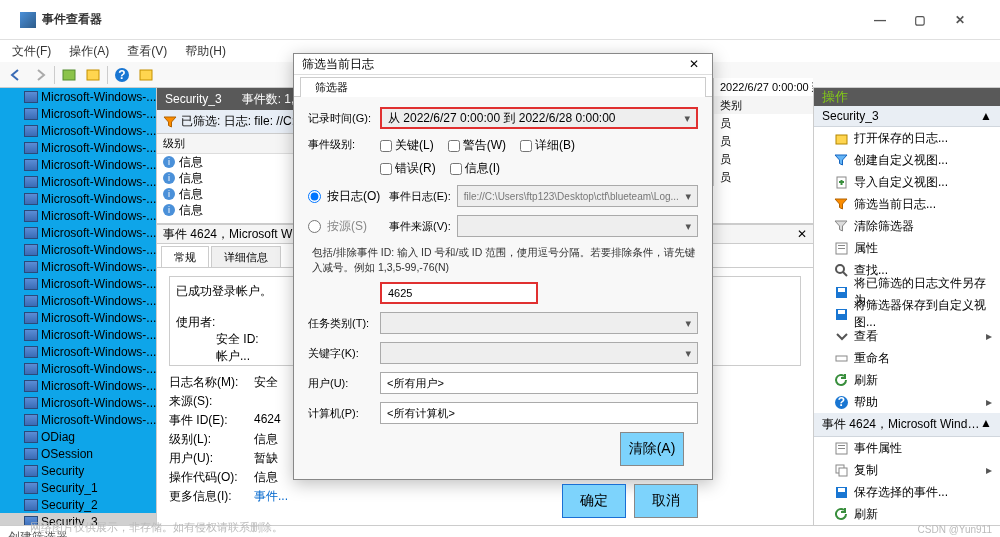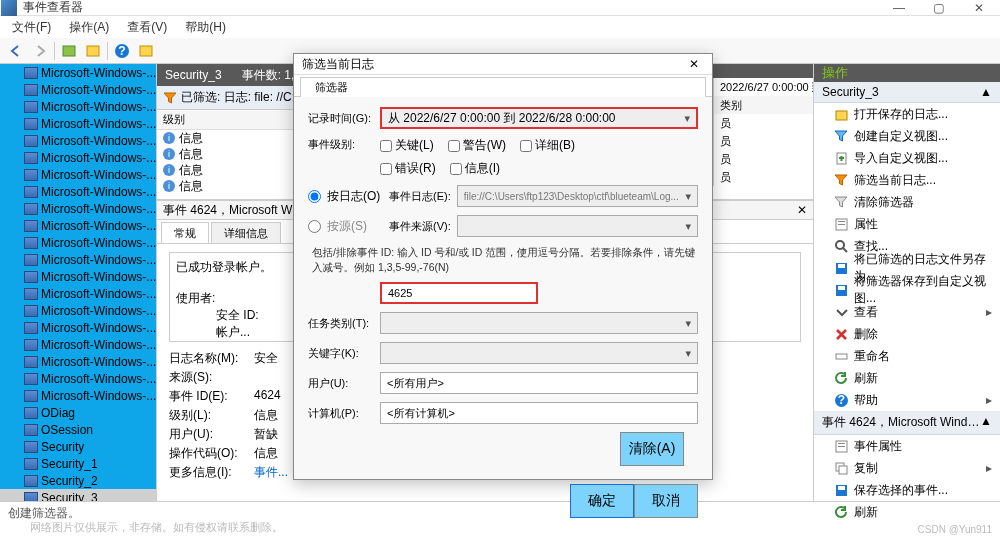--- a/index.html
+++ b/index.html
@@ -1,18 +1,18 @@
 <!DOCTYPE html>
 <html><head>
 <meta charset="utf-8">
 <style>
 * { box-sizing: border-box; margin: 0; padding: 0; font-family: "Microsoft YaHei", "Segoe UI", sans-serif; font-size: 12px; }
 body { background: #fff; width: 1000px; height: 537px; overflow: hidden; position: relative; }
 
-.titlebar { height: 16px; background: #fff; display: flex; align-items: center; padding: 0 1px; border-bottom: 1px solid #e0e0e0; }
+.titlebar { height: 40px; background: #fff; display: flex; align-items: center; padding: 0 20px; border-bottom: 1px solid #e0e0e0; font-weight: bold; }
 .titlebar .icon-app { width: 16px; height: 16px; background: linear-gradient(135deg,#4a90d9,#2e5c8a); margin-right: 6px; }
 .titlebar .title { flex: 1; color: #333; }
 .titlebar .winbtn { width: 40px; height: 28px; display: flex; align-items: center; justify-content: center; color: #555; }
 
 .menubar { height: 22px; display: flex; align-items: center; padding: 0 6px; gap: 6px; background: #fff; }
 .menubar span { padding: 2px 6px; color: #333; }
 
 .toolbar { height: 26px; display: flex; align-items: center; padding: 0 6px; gap: 4px; border-bottom: 1px solid #ccc; background: #f8f8f8; }
 .toolbar .tbtn { width: 20px; height: 20px; display: inline-flex; align-items: center; justify-content: center; }
 
@@ -60,21 +60,21 @@
 .dlg-label { width: 66px; font-size: 11px; }
 .select-box { flex: 1; height: 22px; border: 1px solid #aaa; background: #eee; display: flex; align-items: center; padding: 0 6px; font-size: 11px; position: relative; }
 .select-box::after { content: '▾'; position: absolute; right: 6px; color: #555; }
 .highlight-red { border: 2px solid #e03030 !important; }
 .checkbox-group { display: flex; gap: 14px; flex-wrap: wrap; }
 .cb { display: flex; align-items: center; gap: 3px; font-size: 11px; }
 .cb input { width: 12px; height: 12px; }
 .radio-row { display: flex; align-items: center; gap: 6px; justify-content: center; }
 .txt-input { flex: 1; height: 22px; border: 1px solid #aaa; background: #fff; padding: 0 6px; font-size: 11px; }
 .hint { font-size: 10.5px; color: #333; line-height: 1.4; margin-left: 4px; }
-.dlg-btns { display: flex; justify-content: flex-end; padding: 8px 14px; }
+.dlg-btns { display: flex; justify-content: flex-end; gap: 8px; padding: 8px 14px; }
 .btn { min-width: 64px; height: 34px; border: 1px solid #888; background: #7dd3fc; font-size: 14px; }
 .btn.primary { border: 1.5px solid #1a6fd4; }
 .clear-btn-row { display: flex; justify-content: flex-end; padding: 0 14px; }
 
 .statusbar { height: 24px; border-top: 1px solid #ccc; display: flex; align-items: center; padding: 0 8px; font-size: 11px; color: #555; }
 .overlay-excess { position: absolute; left: 713px; top: 78px; width: 100px; background: #fff; border-left: 1px solid #ccc; }
 .overlay-row { height: 18px; padding: 1px 6px; font-size: 11px; display: flex; align-items: center; white-space: nowrap; overflow: hidden; }
 .watermark { position: absolute; left: 30px; bottom: 2px; color: #bbb; font-size: 11px; }
 .csdn { position: absolute; right: 8px; bottom: 2px; color: #bbb; font-size: 10px; }
 
@@ -416,28 +416,20 @@
             <svg width="14" height="14">
               <path d="M3 5 l5 5 l5 -5" fill="none" stroke="#555" stroke-width="2"></path>
             </svg>
           </span>
           <span>查看</span>
           <span style="margin-left:auto;color:#555;">▸</span>
         </div>
         <div class="action-item">
           <span class="ai-icon">
             <svg width="14" height="14">
-              <path d="M3 3 l9 9 M12 3 l-9 9" stroke="#d32f2f" stroke-width="2.5"></path>
-            </svg>
-          </span>
-          <span>删除</span>
-        </div>
-        <div class="action-item">
-          <span class="ai-icon">
-            <svg width="14" height="14">
               <rect x="2" y="5" width="11" height="5" fill="#fff" stroke="#888"></rect>
             </svg>
           </span>
           <span>重命名</span>
         </div>
         <div class="action-item">
           <span class="ai-icon">
             <svg width="14" height="14">
               <path d="M12 7 a5 5 0 1 1 -2 -4" fill="none" stroke="#388e3c" stroke-width="2"></path>
               <path d="M11 1 l0 4 l-4 0" fill="none" stroke="#388e3c" stroke-width="2"></path>

